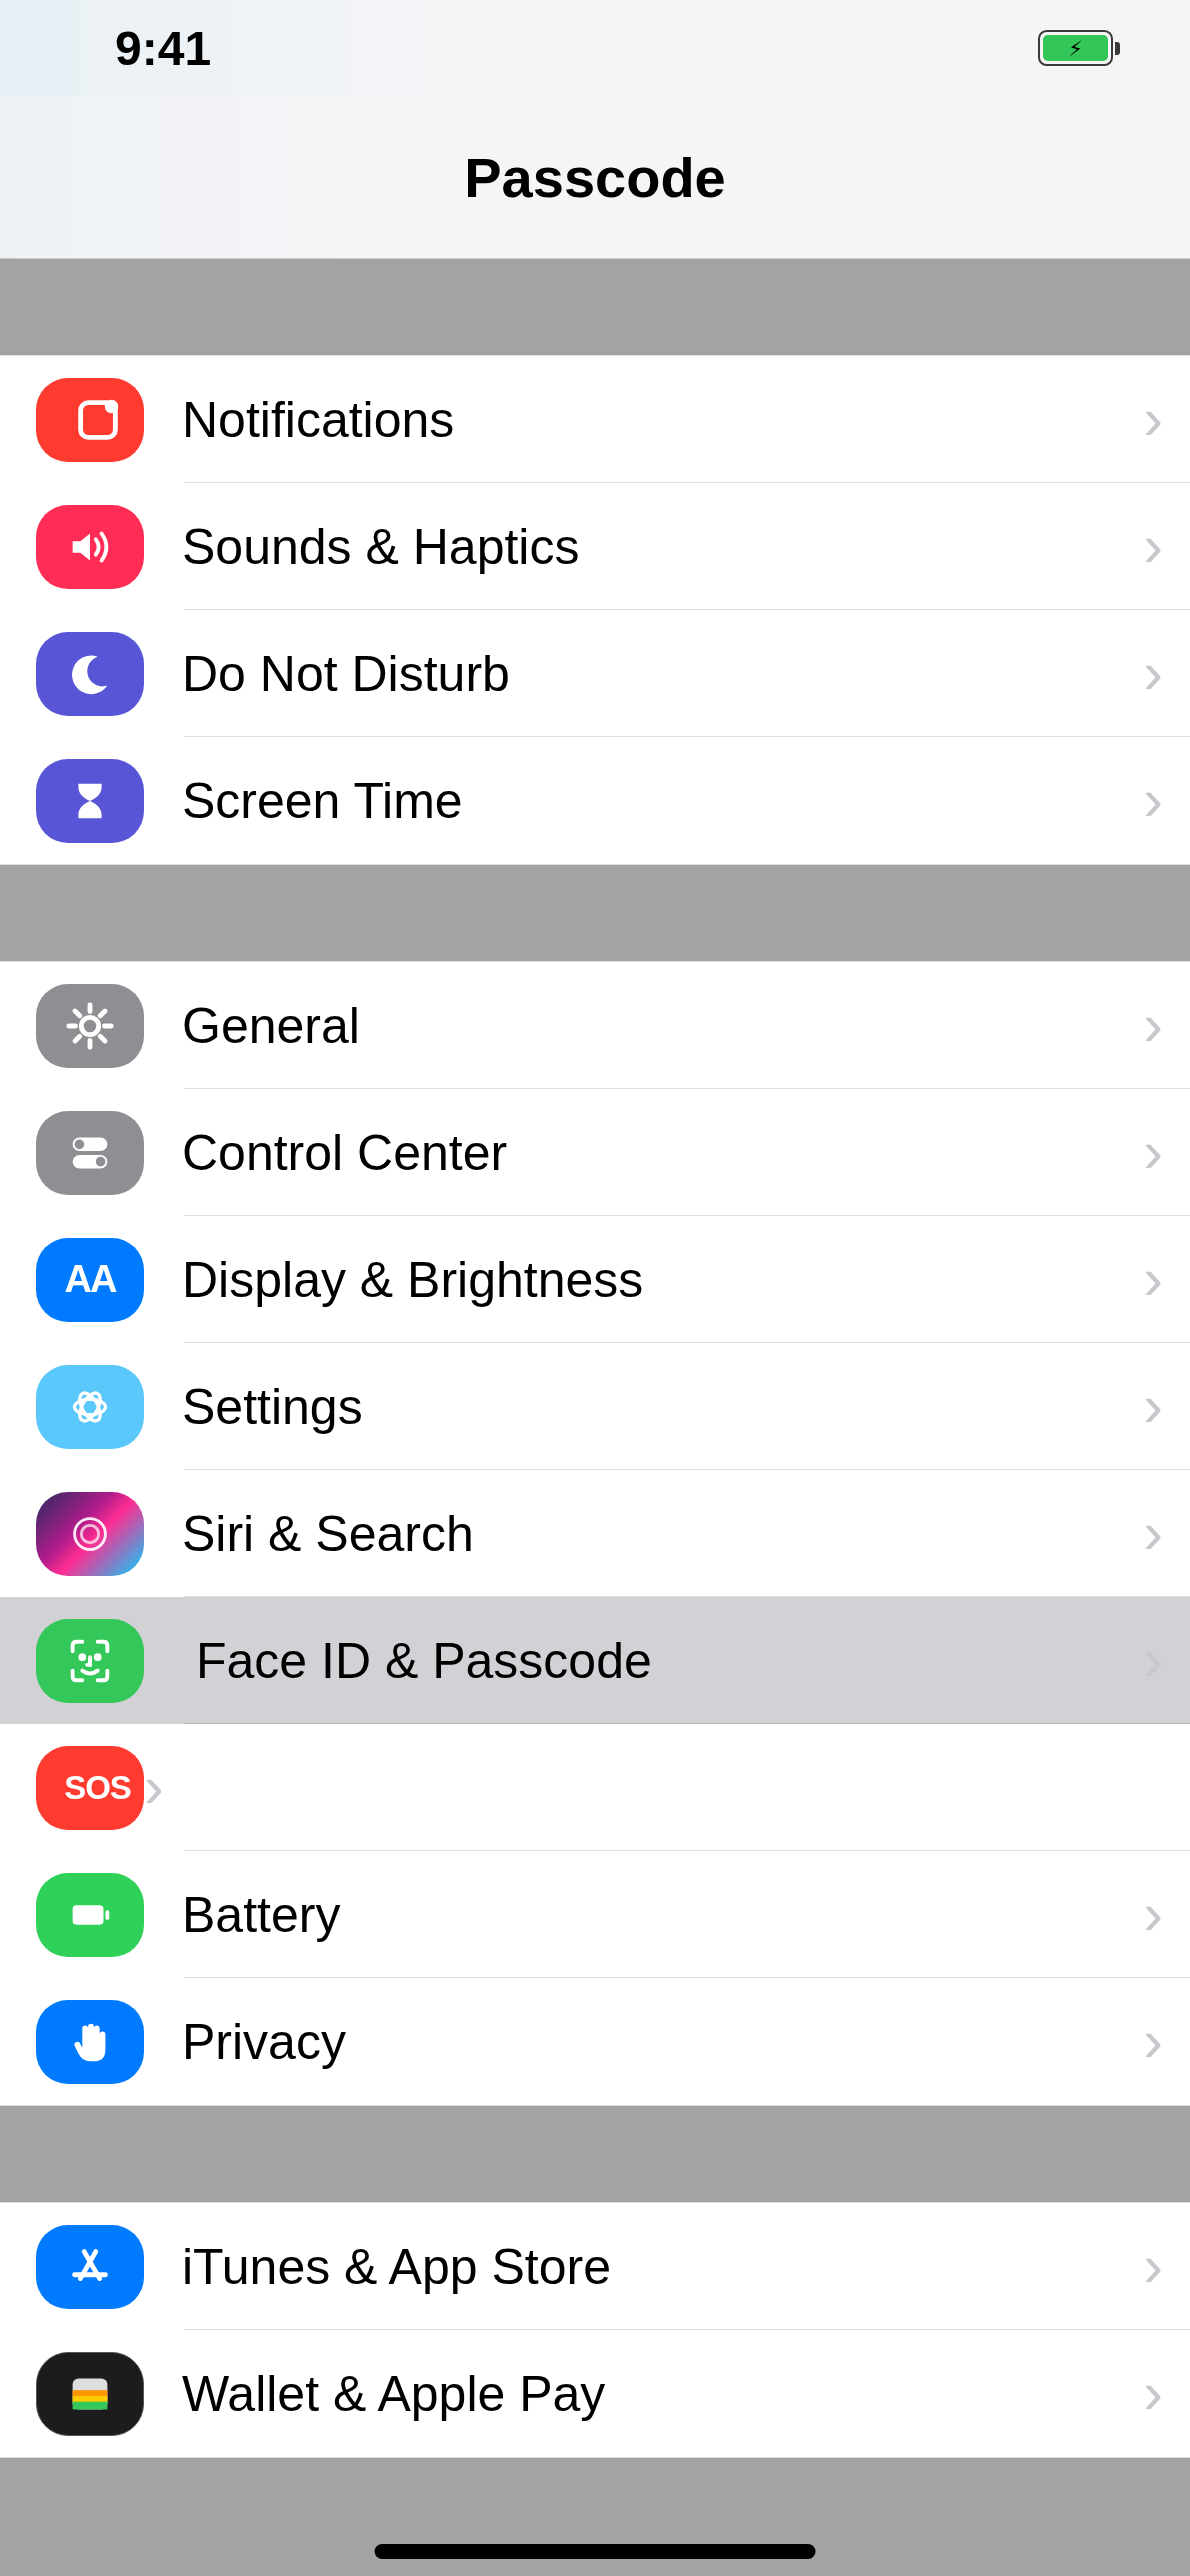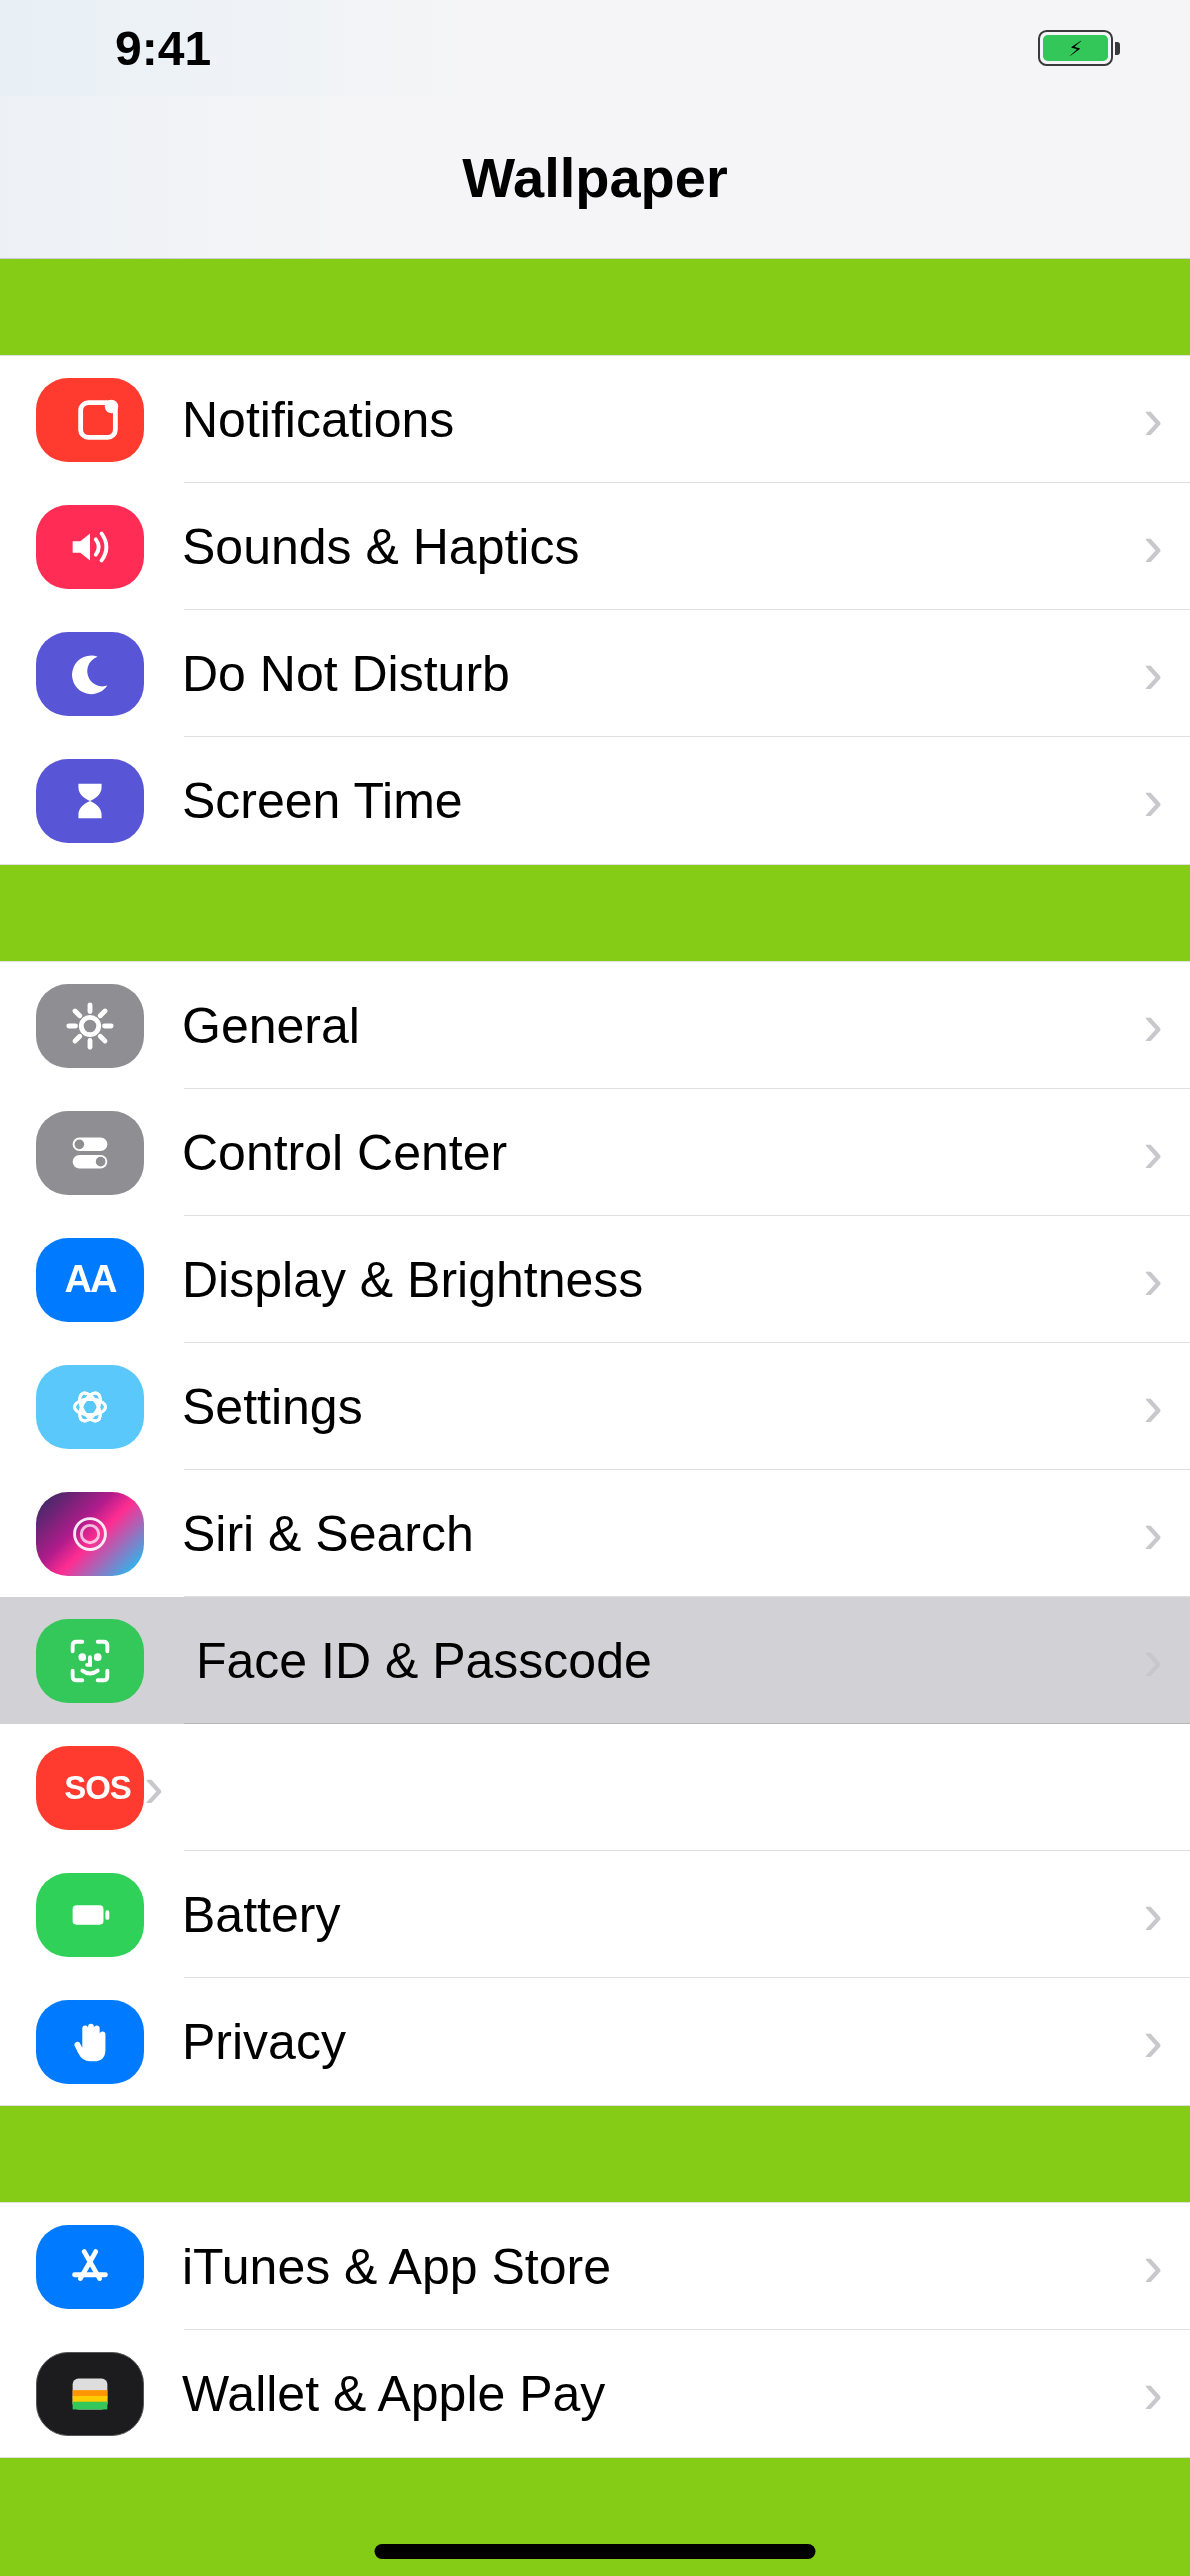--- a/index.html
+++ b/index.html
@@ -6,21 +6,21 @@
   html, body {
     width: 1190px;
     height: 2576px;
     font-family: -apple-system, "Helvetica Neue", Helvetica, Arial, sans-serif;
     background: #efeff4;
     overflow: hidden;
   }
   .screen {
     width: 1190px;
     height: 2576px;
-    background: #84cc16;
+    background: #a3a3a3;
     position: relative;
   }
 
   
   .status-bar {
     height: 96px;
     display: flex;
     align-items: center;
     justify-content: space-between;
     padding: 0 48px;
@@ -169,21 +169,21 @@
   <div class="status-bar">
     <div class="status-time">9:41</div>
     <div class="battery">
       <div class="battery-fill">
         <span class="bolt">⚡︎</span>
       </div>
     </div>
   </div>
 
   <div class="nav-bar">
-    <div class="nav-title">Wallpaper</div>
+    <div class="nav-title">Passcode</div>
   </div>
 
   <div id="list-host">
       <div class="group-gap"></div>
       <div class="group">
         <div class="row">
           <div class="icon-box bg-red">
             <svg width="54" height="54" viewBox="0 0 56 56">
               <rect x="10" y="10" width="36" height="36" rx="8" fill="none" stroke="#fff" stroke-width="5"></rect>
               <circle cx="42" cy="14" r="7" fill="#fff"></circle>

